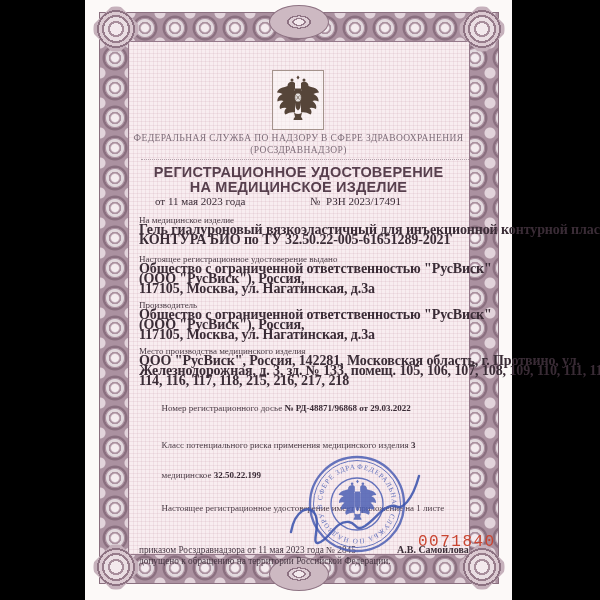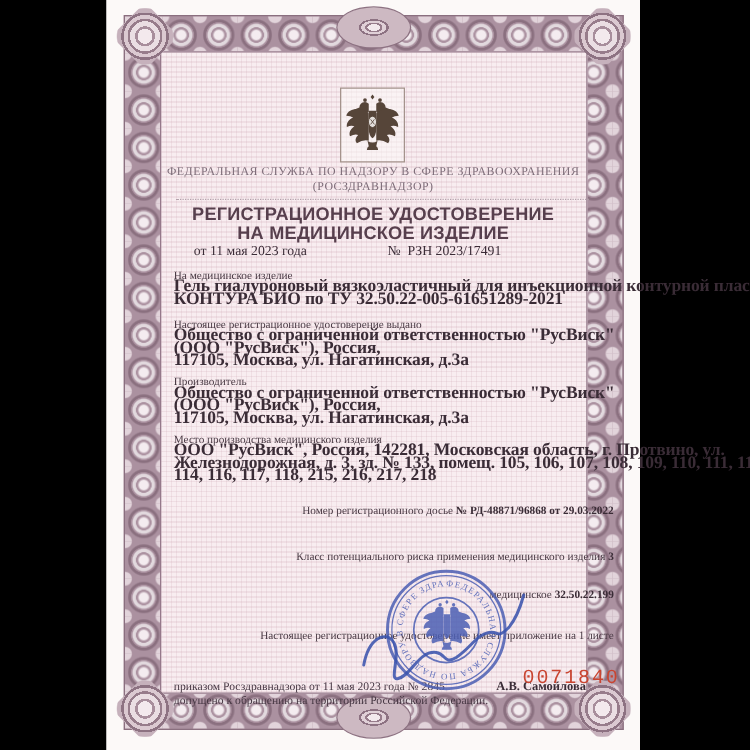--- a/index.html
+++ b/index.html
@@ -47,21 +47,21 @@
   .title{position:absolute;left:0;right:0;text-align:center;
     font-family:"Liberation Sans",sans-serif;font-weight:bold;color:#573f4d;
     font-size:14.5px;letter-spacing:.2px;white-space:pre;}
   .t1{top:164px}.t2{top:179px}
   .date-item{position:absolute;font-weight:normal;font-size:11px;color:#3a2b36;white-space:pre;}
   .d-date{left:70px;top:195px}.d-num{left:225px;top:195px}
 
   .col{position:absolute;left:54px;top:215px;width:352px;font-size:9px;line-height:10px;}
   .lbl{color:#4a3b45;white-space:pre;}
   .val{font-weight:bold;color:#3a2c36;white-space:pre;letter-spacing:-.1px;font-size:14px;}
-  .iline{white-space:pre;text-align:right;}
+  .iline{white-space:pre;}
   .ival{font-weight:bold;color:#3a2c36;}
   .mt9{margin-top:9px}.mt7{margin-top:7px}.mt6{margin-top:6px}.mt3{margin-top:3px}.mt22{margin-top:22px}
   .order{white-space:pre;line-height:11px;font-size:9.3px;}
 
   .sig-name{position:absolute;left:312px;top:518px;font-weight:bold;font-size:10px;color:#3a2c36;white-space:pre;margin-top:26px;}
   .serial{position:absolute;left:333px;top:533px;font-family:"Liberation Mono",monospace;
     font-size:16px;letter-spacing:1.5px;color:#c94531;}
   .stamp{position:absolute;left:212px;top:444px;width:120px;height:120px;opacity:.85;color:#4c5fb4;}
   .signature{position:absolute;left:200px;top:460px;width:150px;height:85px;}
 </style>

